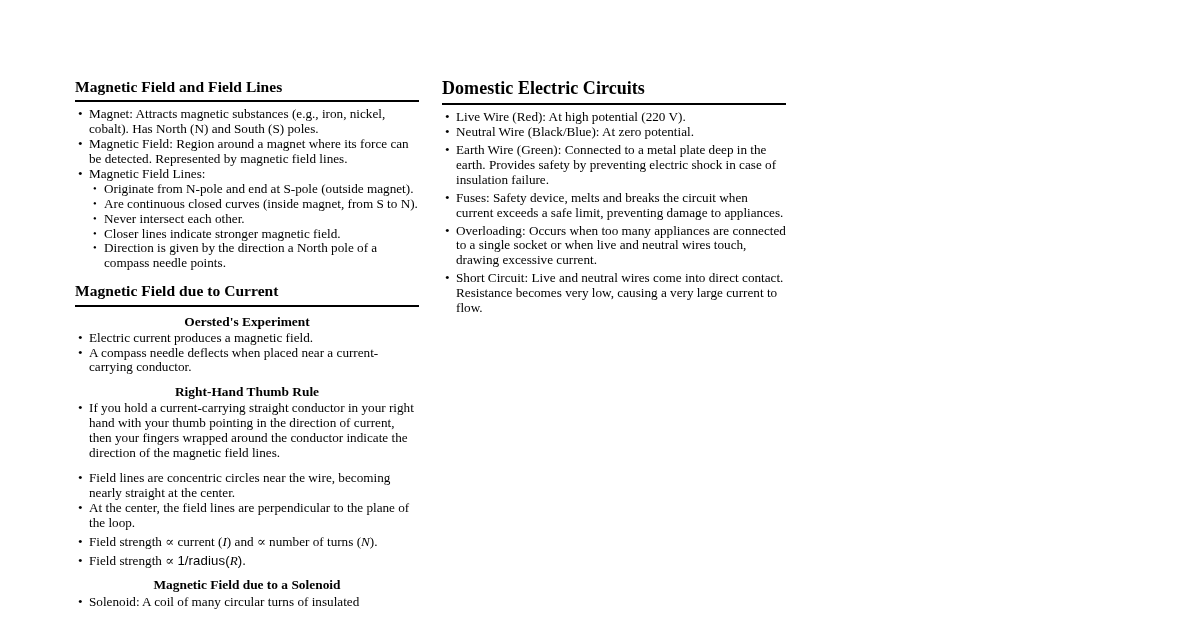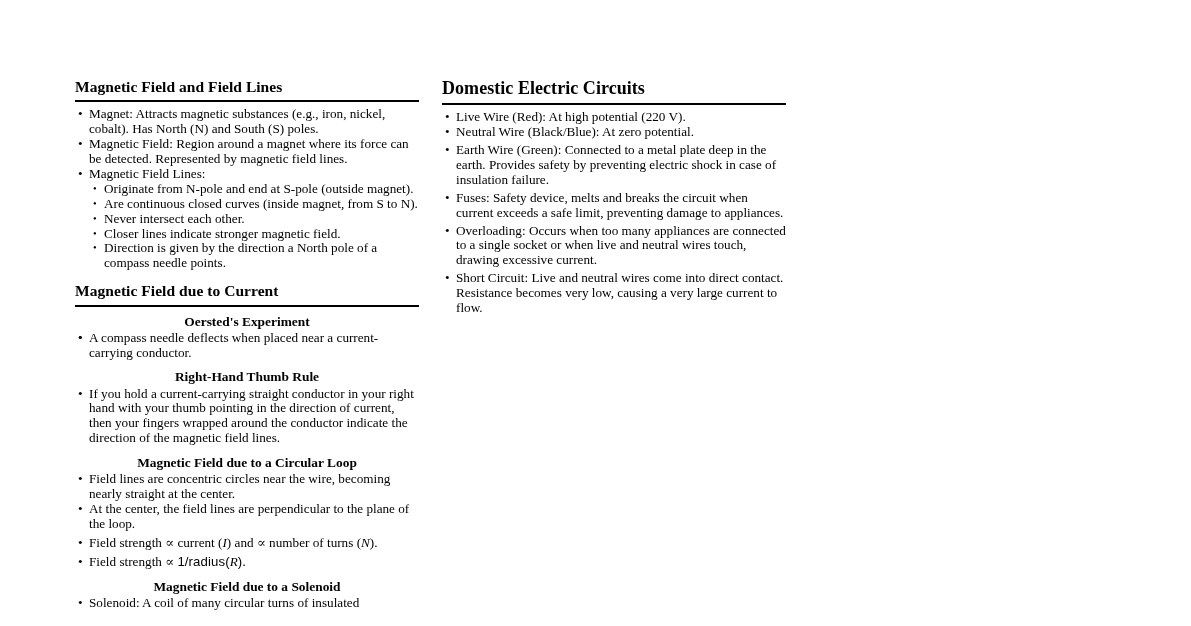--- a/index.html
+++ b/index.html
@@ -175,39 +175,39 @@
 
       <div class="sec-block">
         <h2 class="sec-title">Magnetic Field due to Current</h2>
         <div class="gap-h2-to-h3"></div>
 
         <h3 class="sub-title">Oersted's Experiment</h3>
         <div class="gap-h3-to-list"></div>
         <ul class="bullets">
           <li>
             <span class="bullet-dot">•</span>
+            <span>Electric current produces a magnetic field.</span>
           </li>
           <li>
             <span class="bullet-dot">•</span>
             <span>A compass needle deflects when placed near a current-carrying conductor.</span>
           </li>
         </ul>
 
         <div class="gap-list-to-h3"></div>
         <h3 class="sub-title">Right-Hand Thumb Rule</h3>
         <div class="gap-h3-to-list"></div>
         <ul class="bullets">
           <li>
             <span class="bullet-dot">•</span>
             <span>If you hold a current-carrying straight conductor in your right hand with your thumb pointing in the direction of current, then your fingers wrapped around the conductor indicate the direction of the magnetic field lines.</span>
           </li>
         </ul>
 
         <div class="gap-list-to-h3"></div>
-        <h3 class="sub-title">Magnetic Field due to a Circular Loop</h3>
         <div class="gap-h3-to-list"></div>
         <ul class="bullets">
           <li>
             <span class="bullet-dot">•</span>
             <span>Field lines are concentric circles near the wire, becoming nearly straight at the center.</span>
           </li>
           <li>
             <span class="bullet-dot">•</span>
             <span>At the center, the field lines are perpendicular to the plane of the loop.</span>
           </li>

